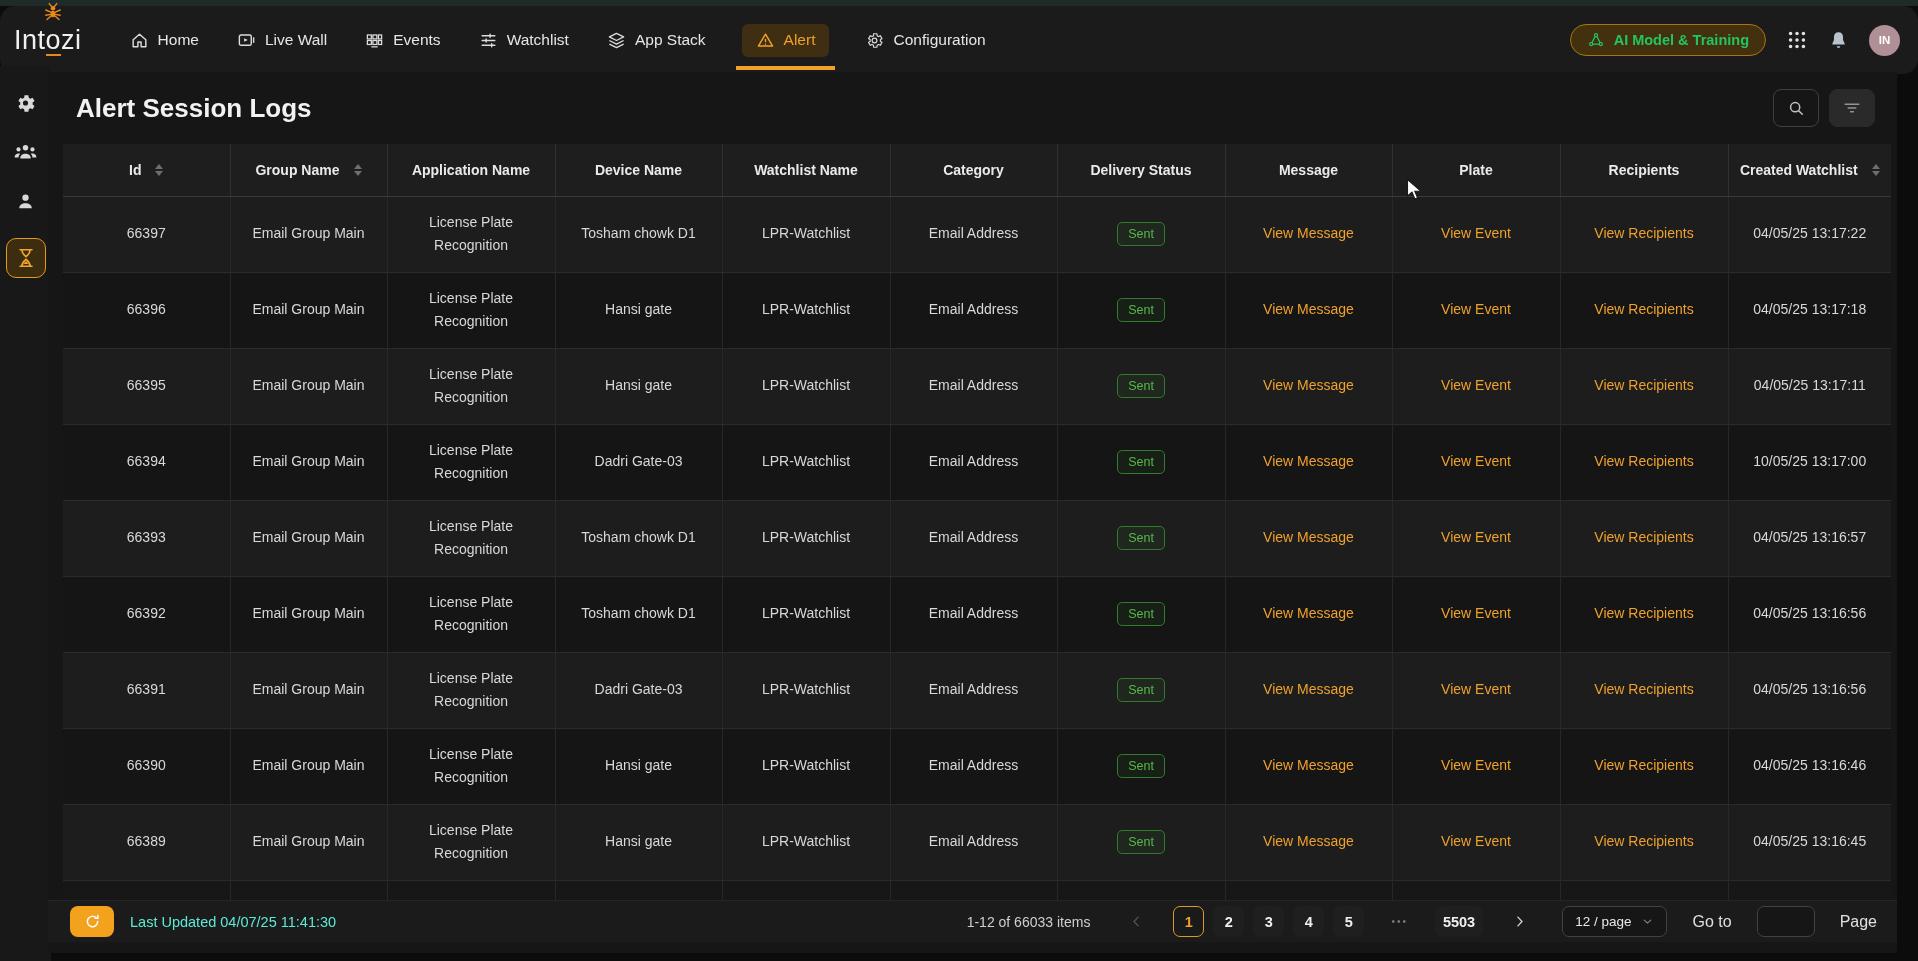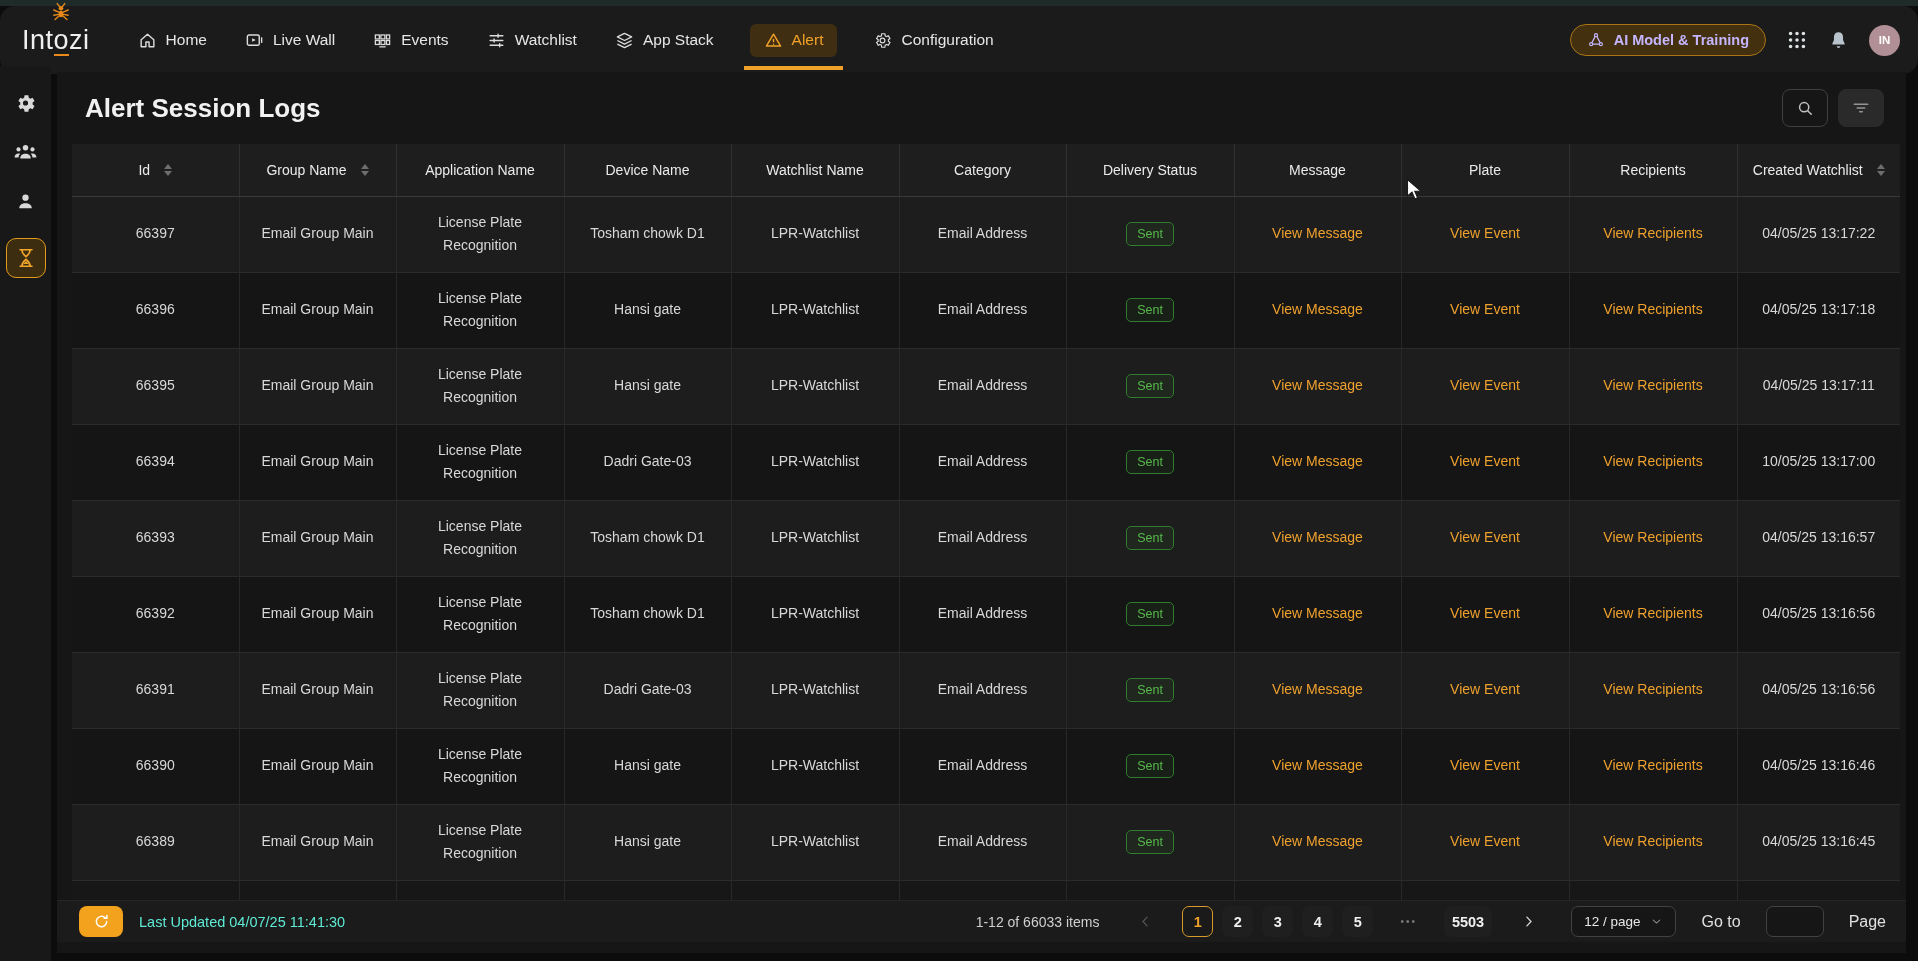--- a/index.html
+++ b/index.html
@@ -1,52 +1,52 @@
 <!DOCTYPE html>
 <html><head>
 <meta charset="utf-8">
 <style>
   * { margin:0; padding:0; box-sizing:border-box; }
   html,body { width:1918px; height:961px; overflow:hidden; }
   body { background:#0c0c0c; font-family:"Liberation Sans", sans-serif; color:#e2e2e2; position:relative; }
 
   
   .top-strip { height:6px; background:#1f2b29; }
-  .navbar { height:68px; background:#1b1b1b; display:flex; align-items:center; padding:0 18px 0 22px; position:relative;border-radius:15px; }
+  .navbar { height:68px; background:#1b1b1b; display:flex; align-items:center; padding:0 18px 0 14px; position:relative;border-radius:15px; }
   .logo { display:flex; align-items:baseline; font-size:27px; color:#efefef; letter-spacing:.5px; margin-right:46px; font-weight:400; }
   .logo .logo-o { position:relative; color:#efefef; border-bottom:2px solid #e8891a; line-height:1; }
   .logo .ant { position:absolute; left:-3px; top:-25px; }
   .nav-items { display:flex; align-items:center; gap:34px; }
   .nav-item { display:flex; align-items:center; gap:9px; font-size:15.5px; color:#e6e6e6; cursor:pointer; position:relative; padding:7px 2px; }
   .nav-item .nv-icon { display:flex; color:#dcdcdc; }
   .nav-item.active { background:#3f2e11; border-radius:6px; padding:7px 14px; color:#f0a12a; }
   .nav-item.active .nv-icon { color:#f0a12a; }
   .nav-item.active::after { content:""; position:absolute; left:-6px; right:-6px; bottom:-13px; height:4px; background:#f0a12a; }
   .nav-right { margin-left:auto; display:flex; align-items:center; gap:20px; }
-  .ai-btn { display:flex; align-items:center; gap:9px; background:#42300f; border:1px solid #a87416; border-radius:17px; padding:6px 16px; color:#c4b5fd; font-size:14.5px; font-weight:700; cursor:pointer; }
+  .ai-btn { display:flex; align-items:center; gap:9px; background:#42300f; border:1px solid #a87416; border-radius:17px; padding:6px 16px; color:#22c55e; font-size:14.5px; font-weight:700; cursor:pointer; }
   .icon-btn { display:flex; color:#dfe3e6; cursor:pointer; }
   .bell { color:#b9c3cd; }
   .avatar { width:31px; height:31px; border-radius:50%; background:#b18f97; color:#fff; font-size:11.5px; font-weight:700; display:flex; align-items:center; justify-content:center; cursor:pointer; }
 
   
   .sidebar { position:absolute; top:66px; left:0; bottom:0; width:51px; background:#181818; display:flex; flex-direction:column; align-items:center; padding-top:26px; gap:25px; }
   .side-icon { color:#d9d9d9; display:flex; cursor:pointer; }
   .side-icon.active-box { width:40px; height:40px; background:#3c2d10; border:1px solid #e29a19; border-radius:10px; align-items:center; justify-content:center; color:#f2a62b; }
 
   
-  .panel { position:absolute; left:57px; top:72px; width:1849px; height:881px; background:#161616; }
+  .panel { position:absolute; left:48px; top:72px; width:1849px; height:881px; background:#161616; }
   .panel-header { display:flex; align-items:center; height:72px; padding:0 22px 0 28px; }
   .page-title { font-size:26px; font-weight:700; color:#f2f2f2; flex:1; }
   .hdr-btn { width:46px; height:38px; border-radius:8px; border:1px solid #3f3f3f; background:transparent; color:#c2c2c2; display:flex; align-items:center; justify-content:center; cursor:pointer; margin-left:10px; }
   .hdr-btn.filter { background:#2a2a2a; border-color:#2a2a2a; color:#949494; }
 
   
   .table-wrap { padding:0 15px; }
   table.data-table { width:100%; border-collapse:collapse; table-layout:fixed; }
-  .data-table th { height:52px; background:#1e1e1e; font-size:14px; font-weight:400; color:#eaeaea; text-align:center; border-right:1px solid #303030; border-bottom:1px solid #3a3a3a; }
+  .data-table th { height:52px; background:#1e1e1e; font-size:14px; font-weight:700; color:#eaeaea; text-align:center; border-right:1px solid #303030; border-bottom:1px solid #3a3a3a; }
   .data-table th:last-child { border-right:none; }
   .data-table td { height:76px; font-size:14px; color:#d8d8d8; text-align:center; border-right:1px solid #282828; border-bottom:1px solid #2b2b2b; padding:0 14px; line-height:1.65; }
   .data-table td:last-child { border-right:none; }
   .data-table tr.odd td { background:#1d1d1d; }
   .data-table tr.even td { background:#151515; }
   .data-table tr.partial td { height:20px; background:#171717; border-bottom:none; }
   .th-inner { display:inline-flex; align-items:center; justify-content:center; }
   .sort { display:inline-flex; flex-direction:column; gap:2px; margin-left:14px; cursor:pointer; }
   .sort i { width:0; height:0; border-left:4px solid transparent; border-right:4px solid transparent; }
   .sort .up { border-bottom:5px solid #6e6e6e; }

